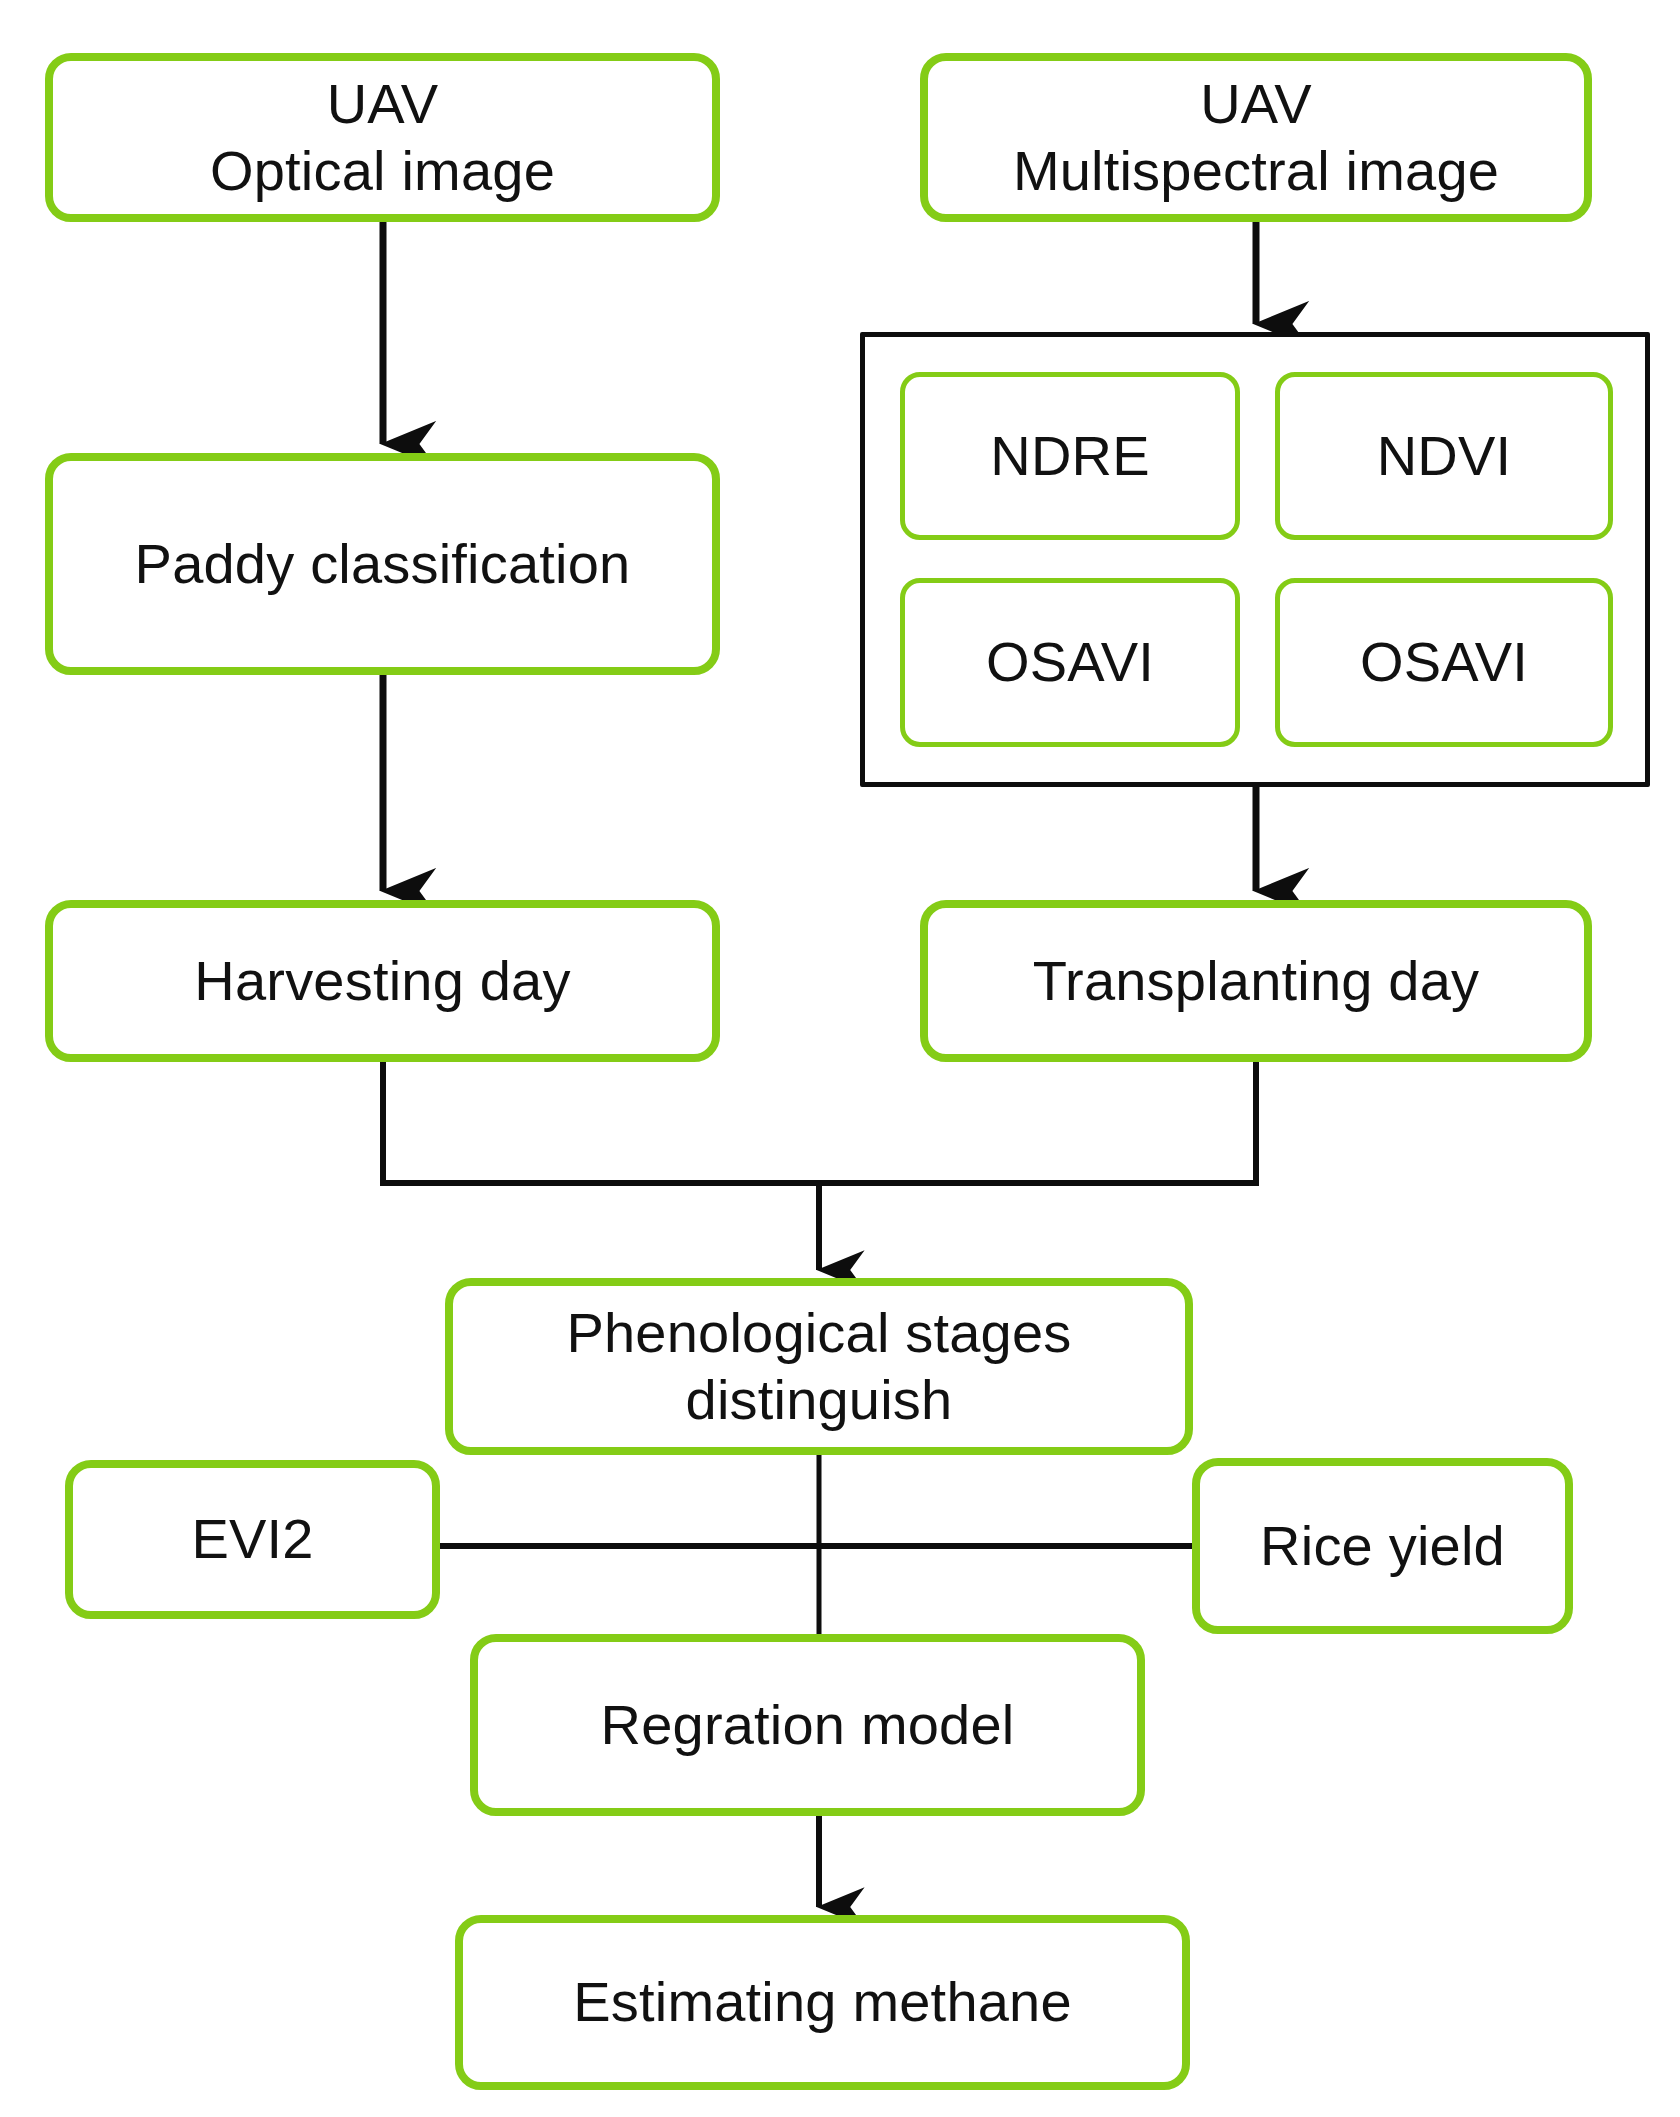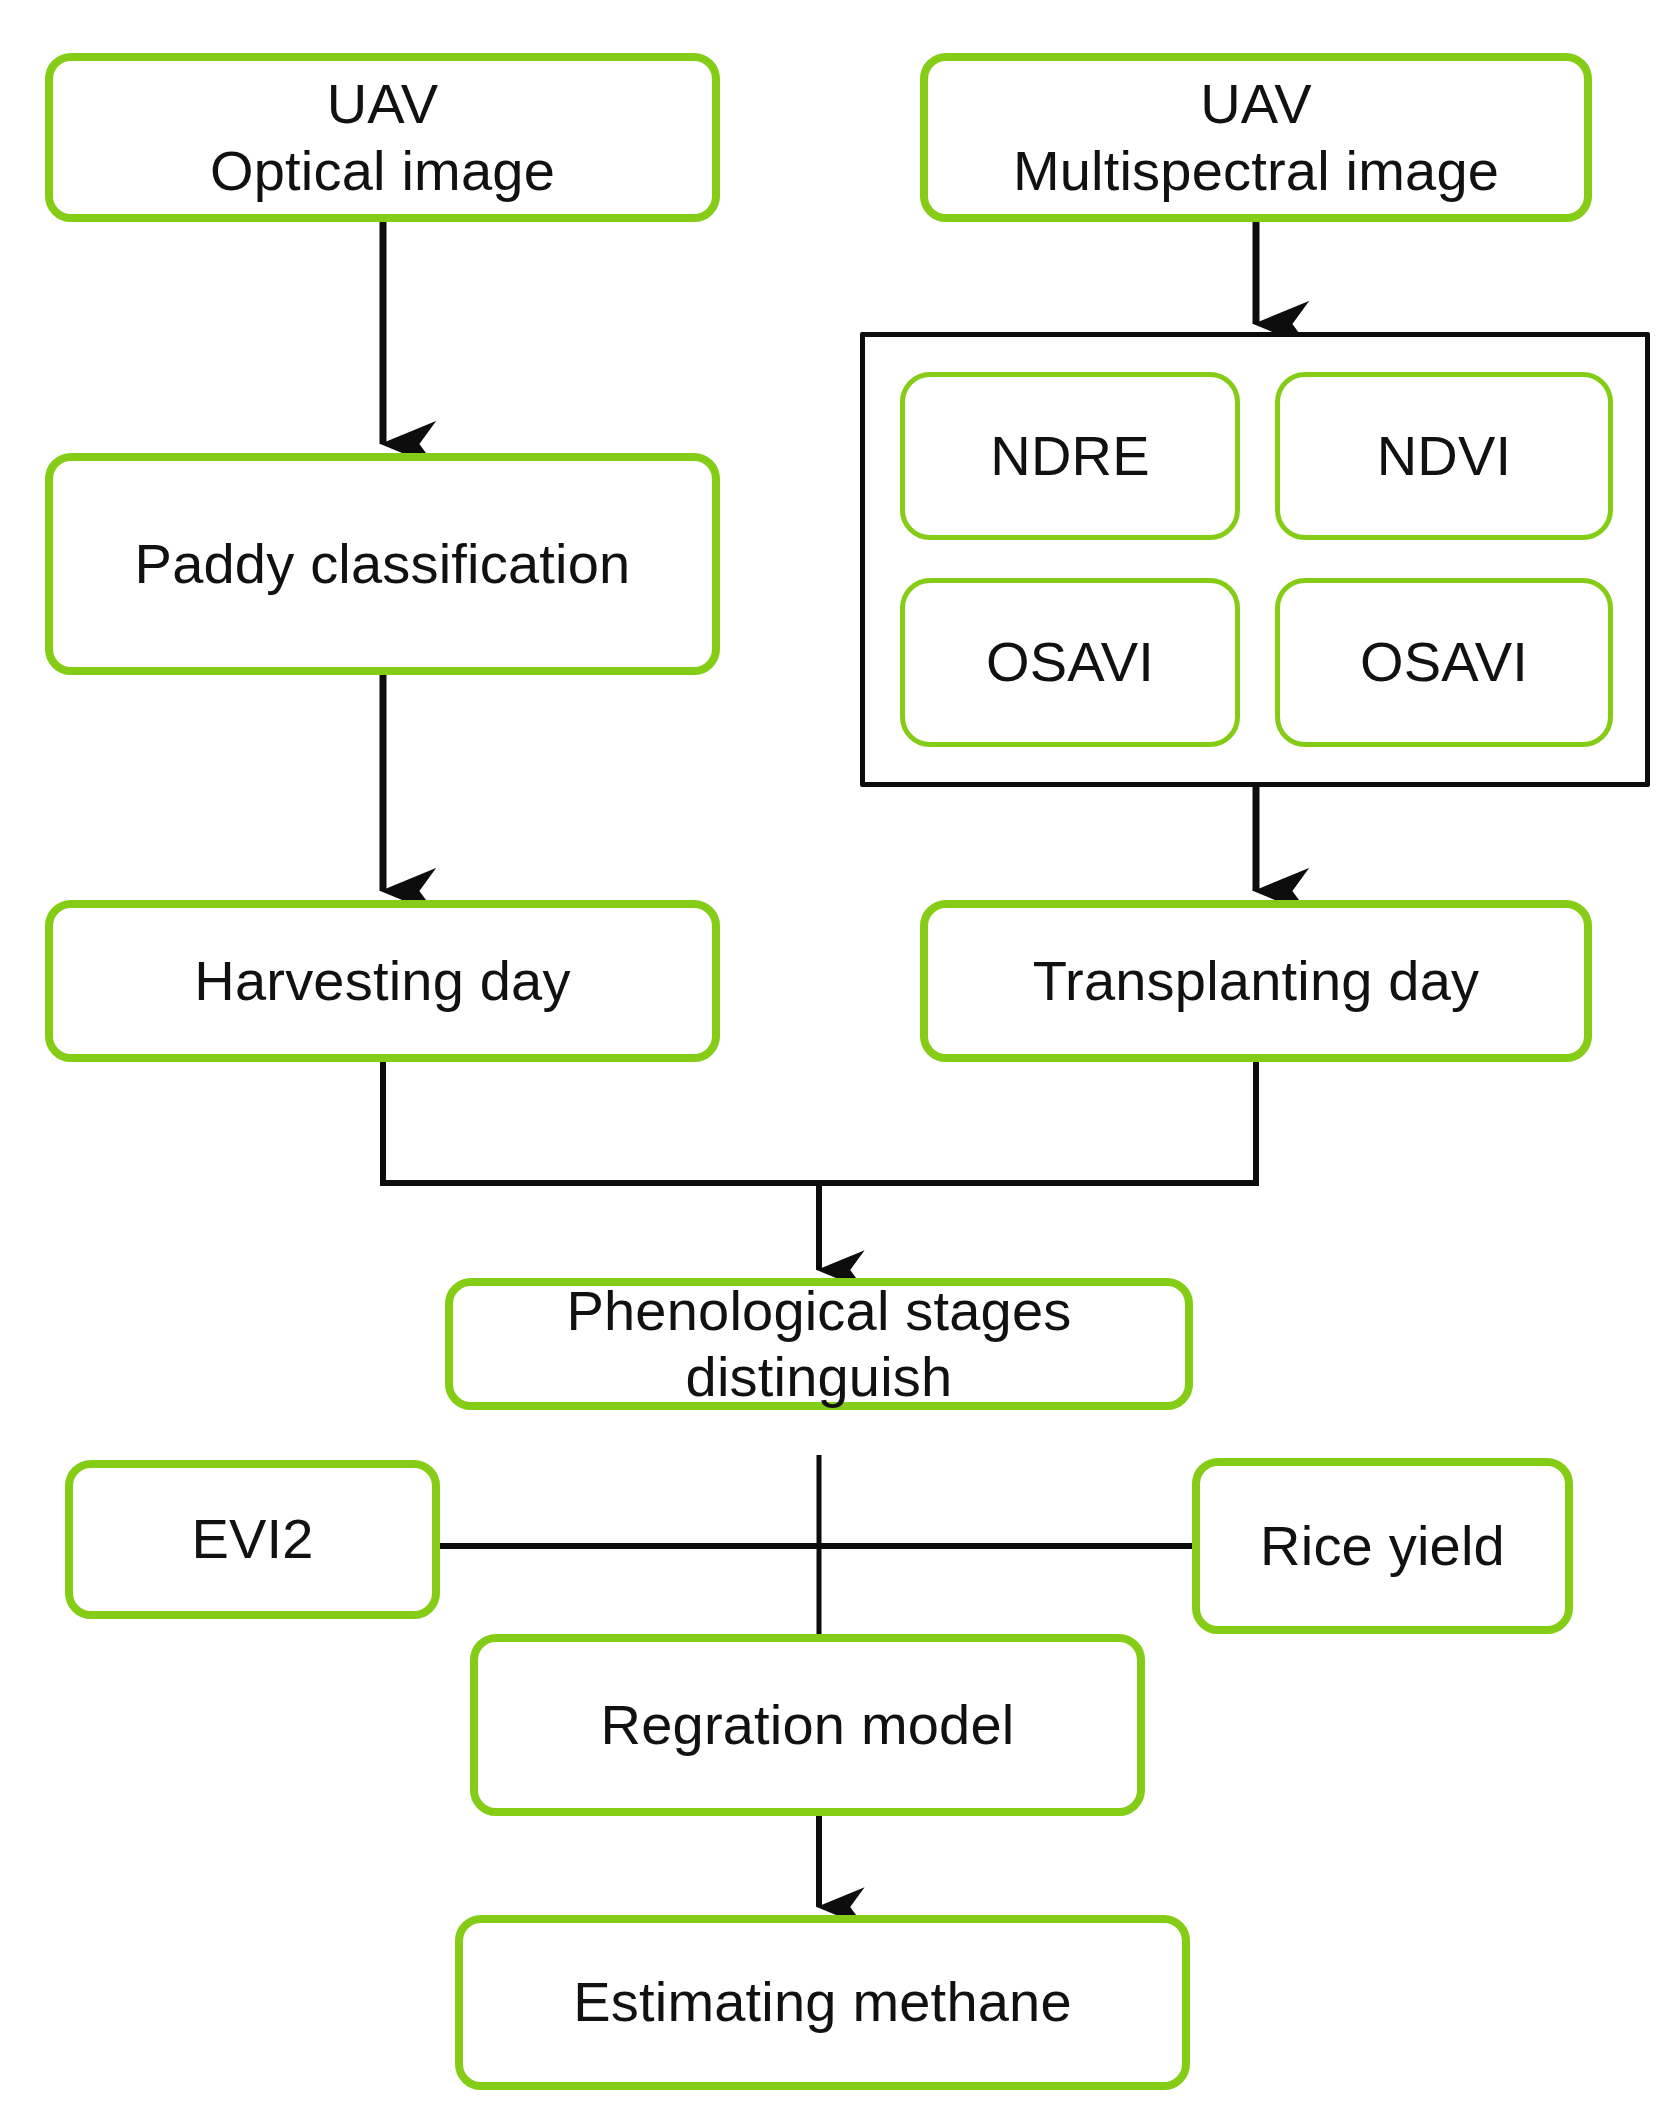--- a/index.html
+++ b/index.html
@@ -50,21 +50,21 @@
   .group-box {
     position: absolute;
     box-sizing: border-box;
     border: 5px solid #0d0d0d;
     border-radius: 2px;
     background: #ffffff;
     z-index: 1;
   }
   .node.small {
     font-size: 56px;
-    border-radius: 30px;
+    border-radius: 20px;
     border-width: 5px;
   }
 </style>
 </head>
 <body>
 
 <div id="flowchart-root">
 
   <svg id="flow-svg" viewBox="0 0 1680 2117" xmlns="http://www.w3.org/2000/svg">
     <defs>
@@ -129,21 +129,21 @@
   </div>
 
   <div class="node" style="left:45px; top:900px; width:675px; height:162px;">
     <span class="label">Harvesting day</span>
   </div>
 
   <div class="node" style="left:920px; top:900px; width:672px; height:162px;">
     <span class="label">Transplanting day</span>
   </div>
 
-  <div class="node" style="left:445px; top:1278px; width:748px; height:132px;">
+  <div class="node" style="left:445px; top:1278px; width:748px; height:177px;">
     <span class="label">Phenological stages
 distinguish</span>
   </div>
 
   <div class="node" style="left:65px; top:1460px; width:375px; height:159px;">
     <span class="label">EVI2</span>
   </div>
 
   <div class="node" style="left:1192px; top:1458px; width:381px; height:176px;">
     <span class="label">Rice yield</span>

